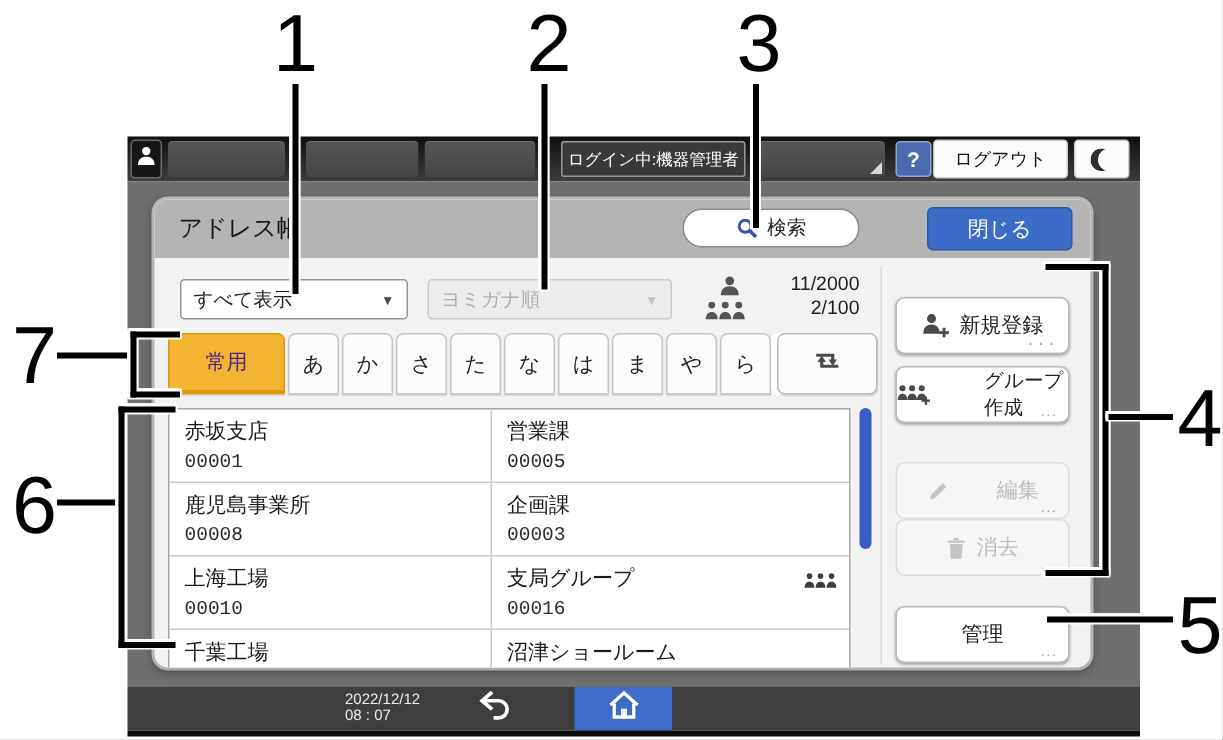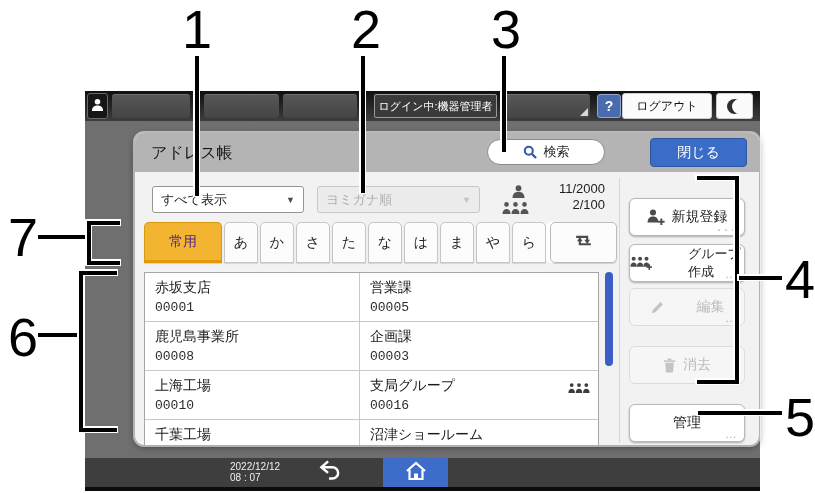--- a/index.html
+++ b/index.html
@@ -33,21 +33,21 @@
   .bottombar{position:absolute;left:0;top:367px;width:675px;height:29px;background:#3e3e3e;}
   .blackstrip{position:absolute;left:0;top:396px;width:675px;height:4px;background:#0c0c0c;}
   .datetime{position:absolute;left:145px;top:3px;color:#efefef;font-size:10px;line-height:11px;}
   .backbtn{position:absolute;left:230px;top:2px;width:30px;height:25px;
            display:flex;align-items:center;justify-content:center;}
   .homebtn{position:absolute;left:298px;top:0;width:65px;height:29px;background:#3d6dc9;
            display:flex;align-items:center;justify-content:center;}
   
   .panel{position:absolute;left:18px;top:42px;width:624px;height:312px;background:#f2f2f2;
          border-radius:9px;overflow:hidden;
-         box-shadow:0 0 0 2px rgba(255,255,255,.55),0 2px 7px rgba(0,0,0,.45);margin-left:32px;}
+         box-shadow:0 0 0 2px rgba(255,255,255,.55),0 2px 7px rgba(0,0,0,.45);}
   .titlebar{position:absolute;left:0;top:0;width:624px;height:39px;background:#b4b4b4;}
   .ptitle{position:absolute;left:16px;top:0;line-height:39px;font-size:16px;color:#161616;}
   .searchpill{position:absolute;left:352px;top:6px;width:118px;height:26px;background:#fff;
               border:1px solid #8a8a8a;border-radius:14px;color:#222;font-size:13px;
               display:flex;align-items:center;justify-content:center;gap:7px;}
   .closebtn{position:absolute;left:515px;top:5px;width:97px;height:29px;background:#3b6cc7;
             border:1px solid #2f56a2;border-radius:4px;color:#fff;font-size:14px;
             display:flex;align-items:center;justify-content:center;}
   .vdivider{position:absolute;left:484px;top:45px;width:1px;height:265px;background:#d8d8d8;}
   .dd{position:absolute;top:53px;height:27px;background:#fff;border:1px solid #949494;
@@ -295,21 +295,21 @@
               <path d="M7.5 11 c0-3.2 1.6-4.6 3.5-4.6 s3.5 1.4 3.5 4.6 z"></path>
             <circle cx="18" cy="2.4" r="2.2"></circle>
               <path d="M14.5 11 c0-3.2 1.6-4.6 3.5-4.6 s3.5 1.4 3.5 4.6 z"></path>
             <rect x="20.2" y="8.5" width="1.7" height="6"></rect>
               <rect x="18" y="10.6" width="6" height="1.7"></rect>
           </svg>
         </span>
         <span>グループ作成</span>
         <span class="dots">...</span>
       </div>
-      <div class="abtn disabled" style="top:155px;gap:32px;">
+      <div class="abtn disabled" style="top:175px;gap:32px;">
         <span class="ico">
           <svg width="15" height="15" viewBox="0 0 16 16" fill="currentColor">
             <path d="M2 14 l1-3.6 8.2-8.2 2.6 2.6 -8.2 8.2 z"></path>
           </svg>
         </span>
         <span>編集</span>
         <span class="dots">...</span>
       </div>
       <div class="abtn disabled" style="top:213px;">
         <span class="ico">

